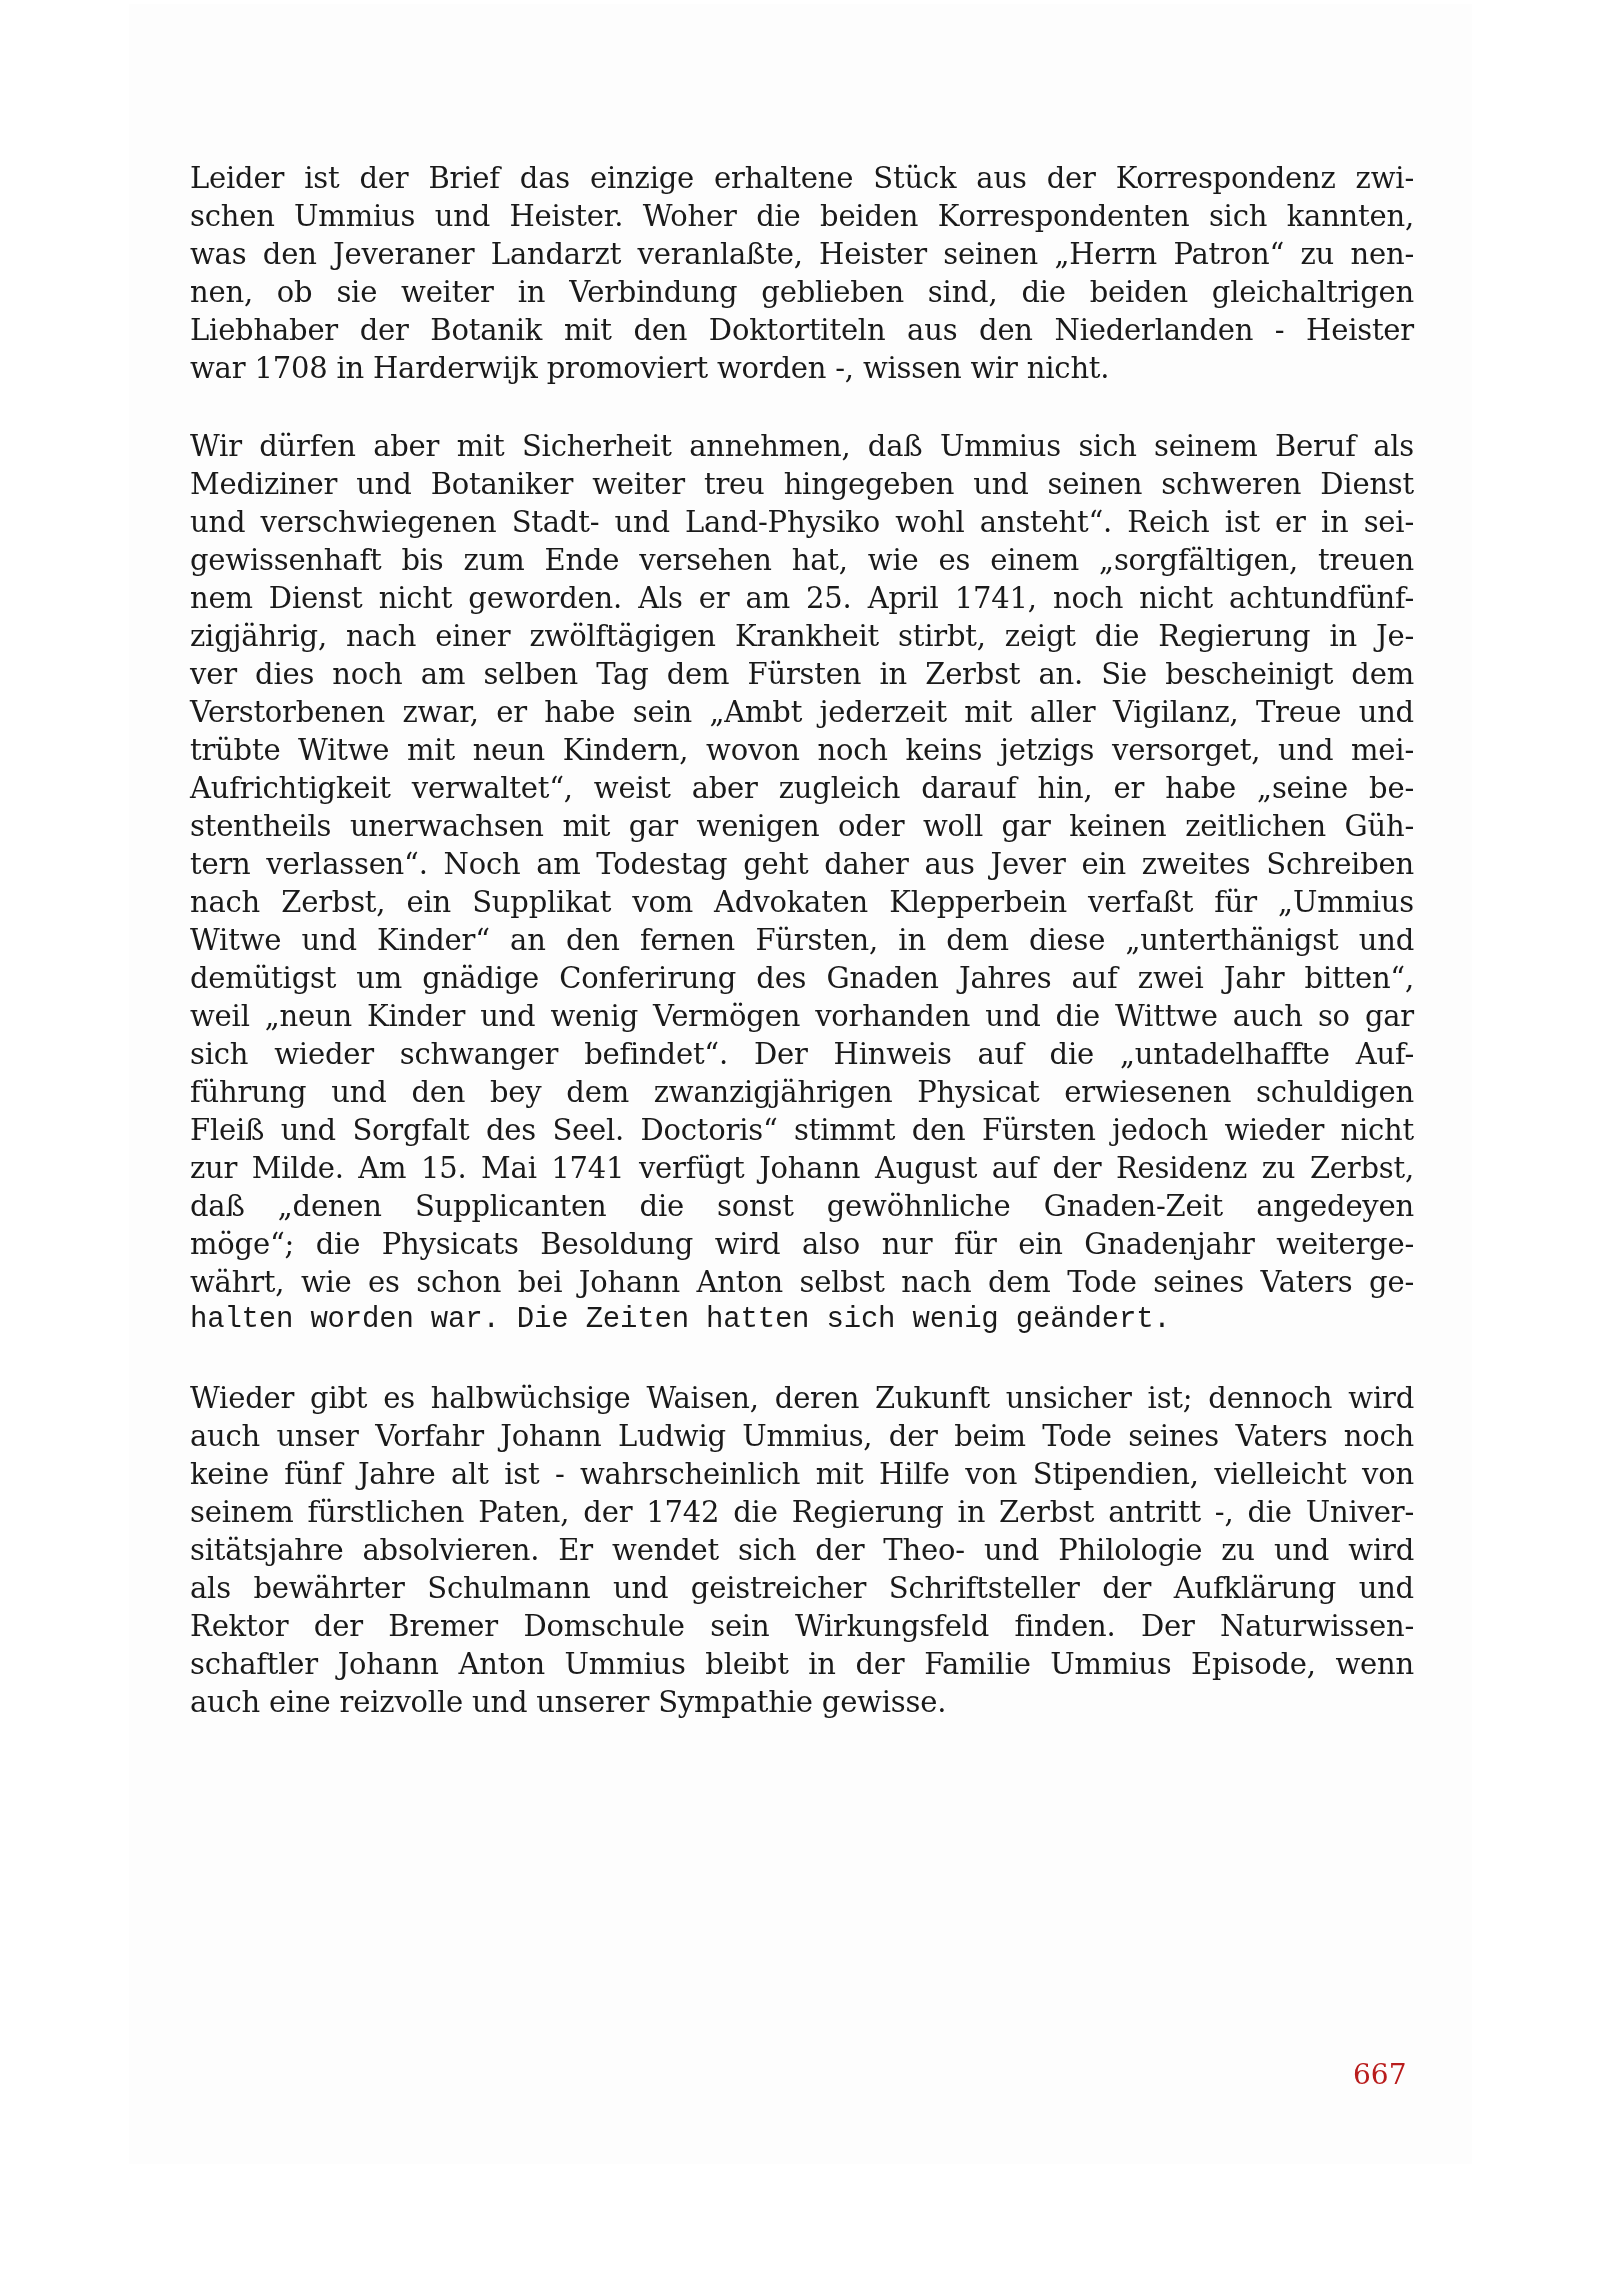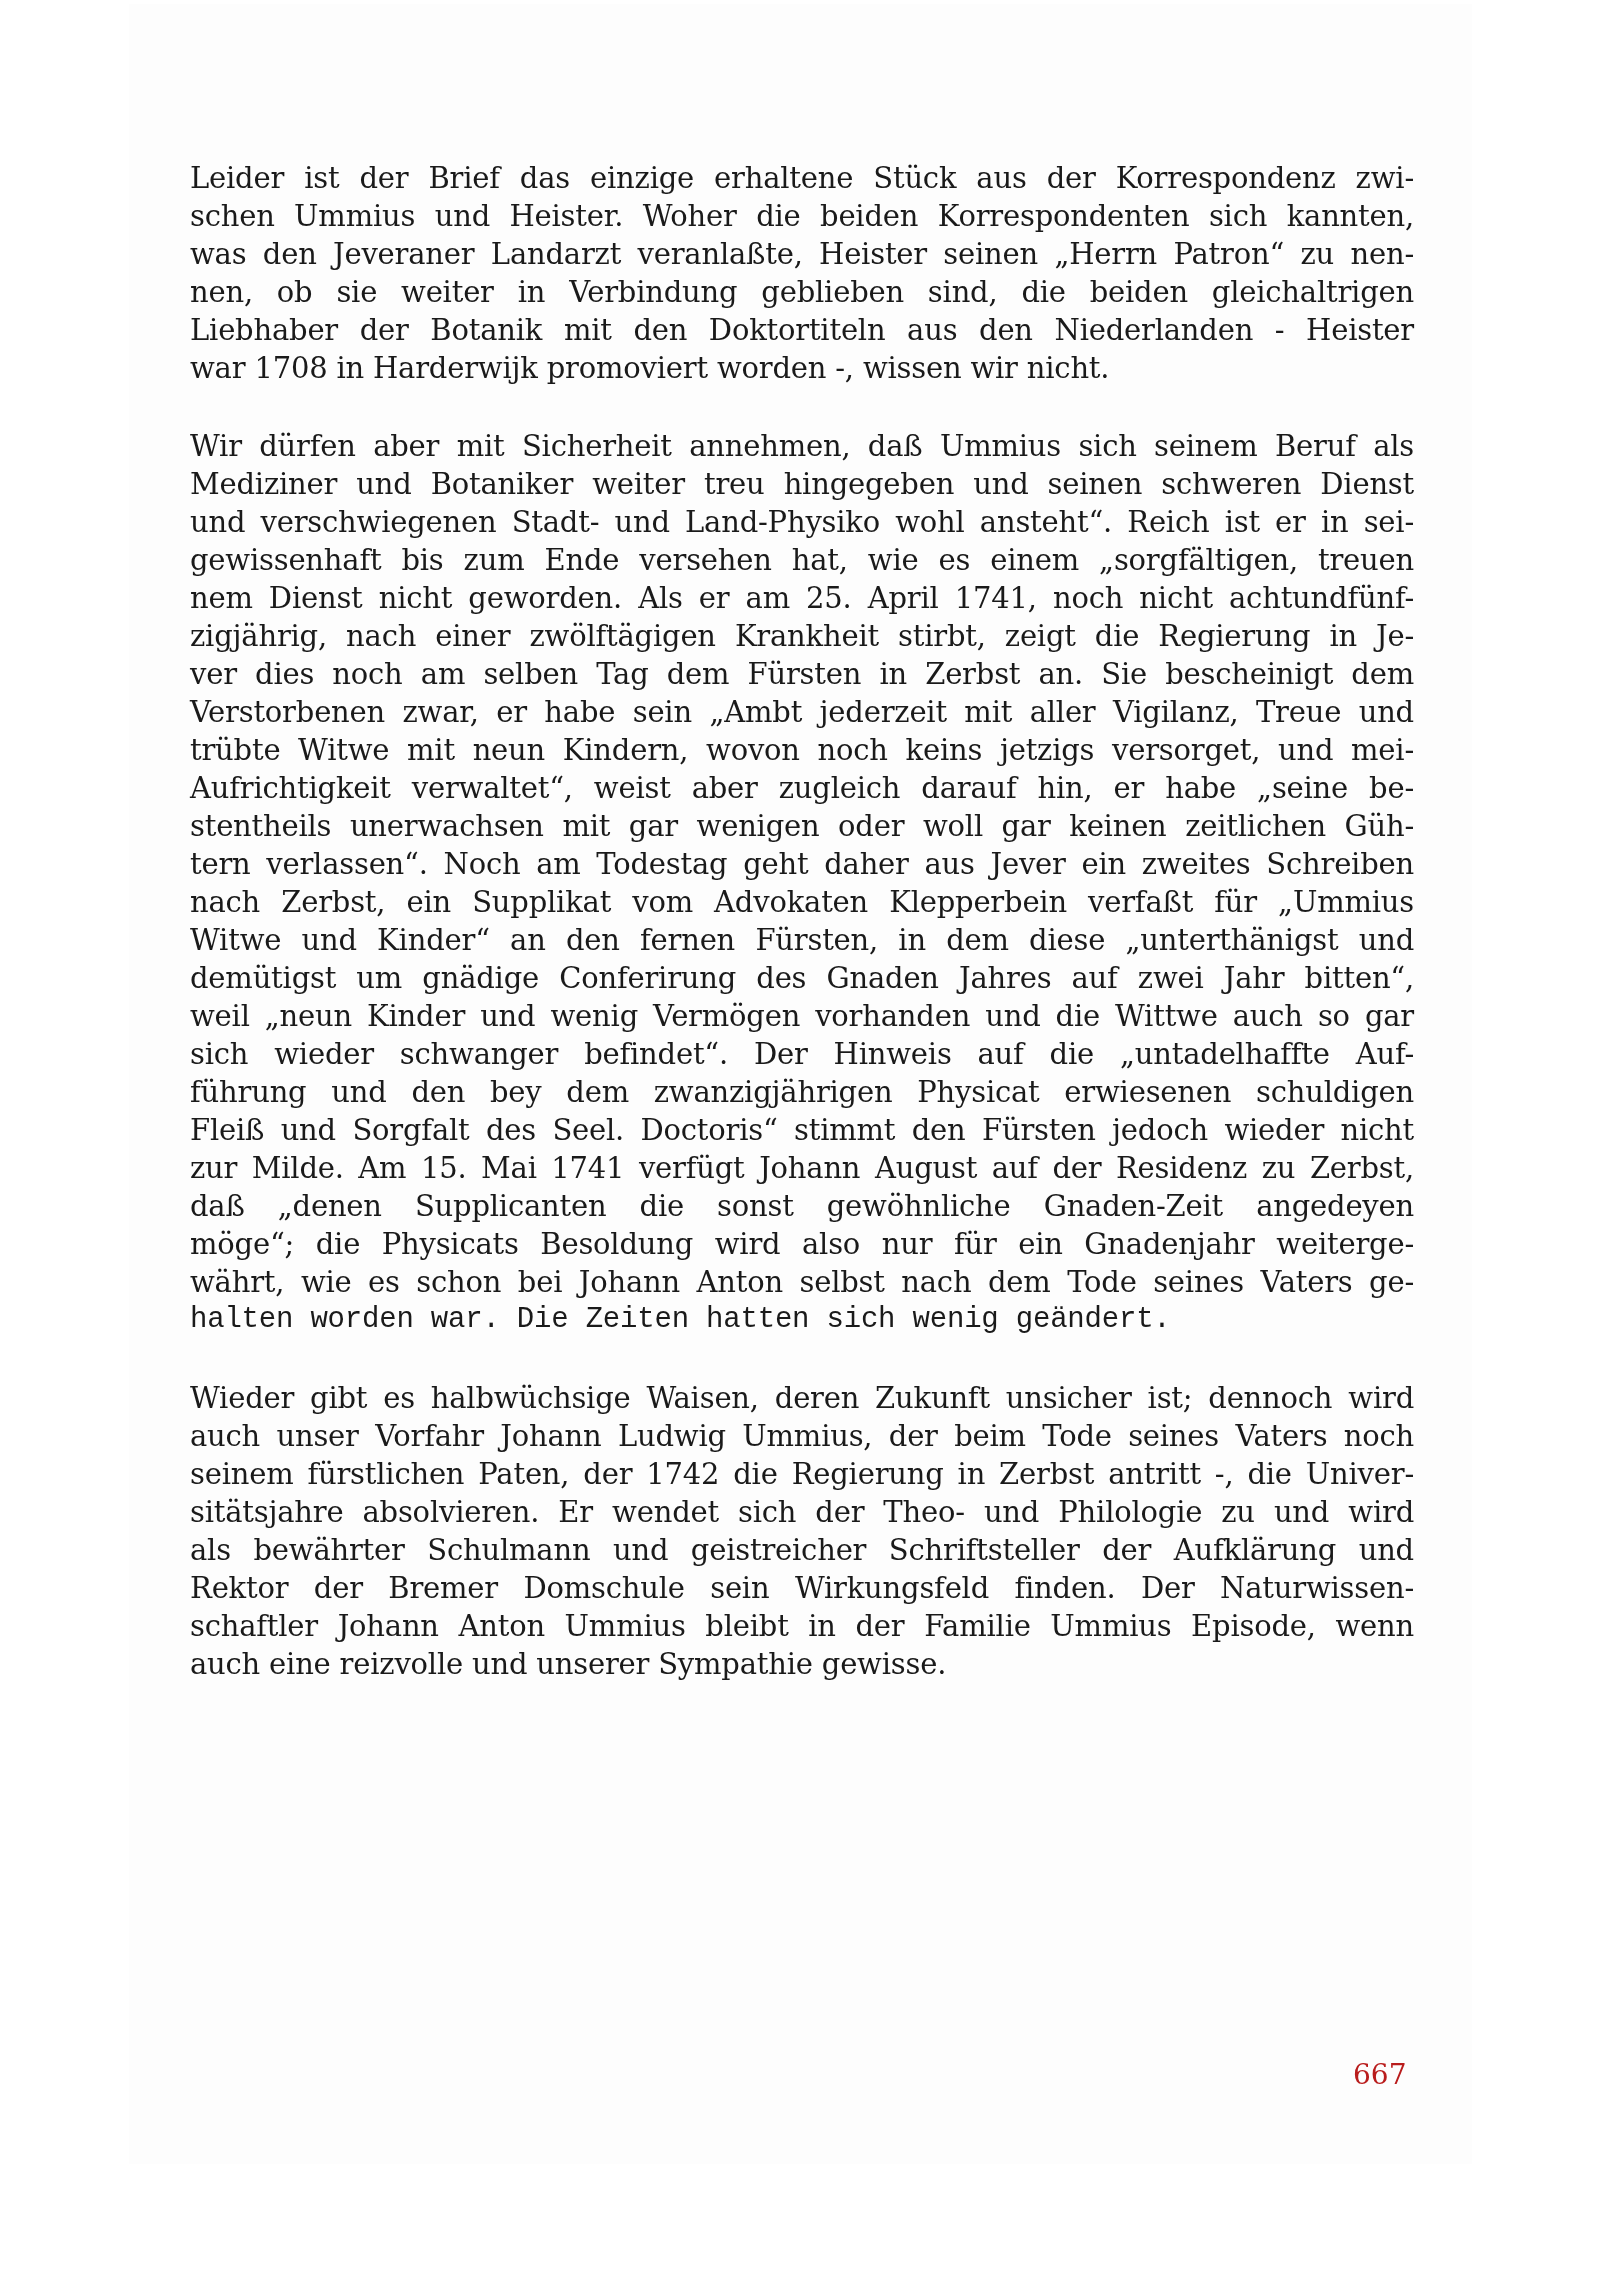--- a/index.html
+++ b/index.html
@@ -108,20 +108,21 @@
       <span class="line" style="display: block;">zur Milde. Am 15. Mai 1741 verfügt Johann August auf der Residenz zu Zerbst,</span>
       <span class="line" style="display: block;">daß „denen Supplicanten die sonst gewöhnliche Gnaden-Zeit angedeyen</span>
       <span class="line" style="display: block;">möge“; die Physicats Besoldung wird also nur für ein Gnadenjahr weiterge-</span>
       <span class="line" style="display: block;">währt, wie es schon bei Johann Anton selbst nach dem Tode seines Vaters ge-</span>
       <span class="line last" style="display: block; font-family: Liberation Mono, monospace;">halten worden war. Die Zeiten hatten sich wenig geändert.</span>
     </p>
 
     <p class="paragraph">
       <span class="line" style="display: block;">Wieder gibt es halbwüchsige Waisen, deren Zukunft unsicher ist; dennoch wird</span>
       <span class="line" style="display: block;">auch unser Vorfahr Johann Ludwig Ummius, der beim Tode seines Vaters noch</span>
+      <span class="line" style="display: block;">keine fünf Jahre alt ist - wahrscheinlich mit Hilfe von Stipendien, vielleicht von</span>
       <span class="line" style="display: block;">seinem fürstlichen Paten, der 1742 die Regierung in Zerbst antritt -, die Univer-</span>
       <span class="line" style="display: block;">sitätsjahre absolvieren. Er wendet sich der Theo- und Philologie zu und wird</span>
       <span class="line" style="display: block;">als bewährter Schulmann und geistreicher Schriftsteller der Aufklärung und</span>
       <span class="line" style="display: block;">Rektor der Bremer Domschule sein Wirkungsfeld finden. Der Naturwissen-</span>
       <span class="line" style="display: block;">schaftler Johann Anton Ummius bleibt in der Familie Ummius Episode, wenn</span>
       <span class="line last" style="display: block;">auch eine reizvolle und unserer Sympathie gewisse.</span>
     </p>
   </div>
 
   <div class="page-number">667</div>

